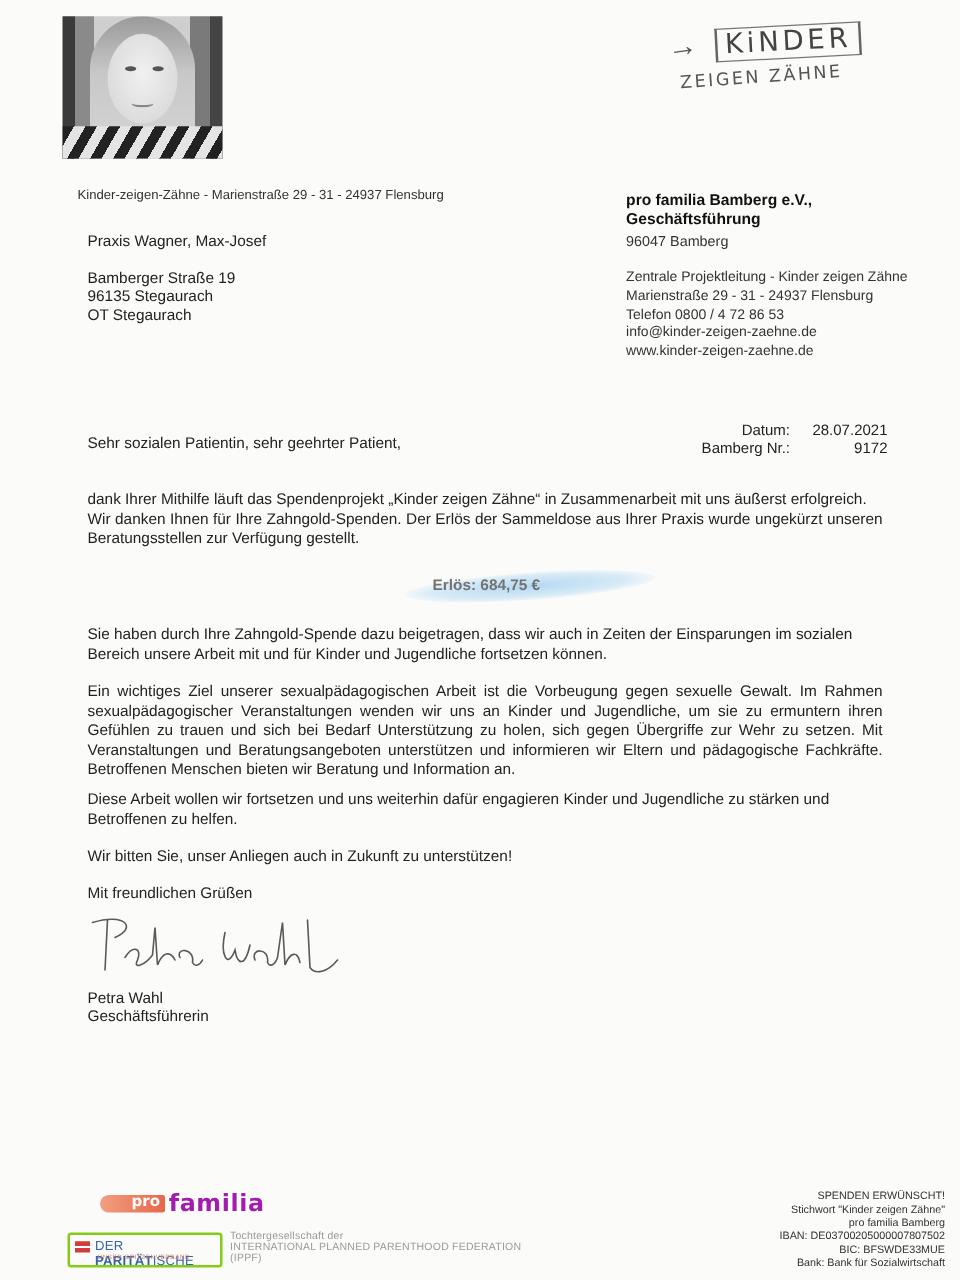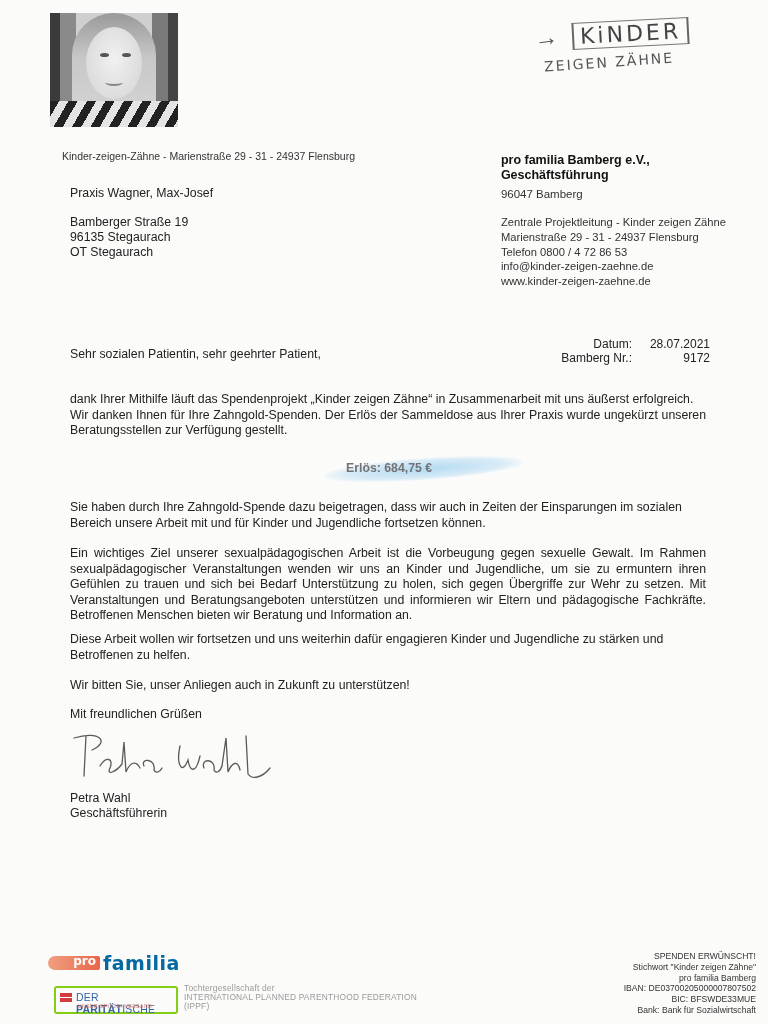--- a/index.html
+++ b/index.html
@@ -94,28 +94,28 @@
   }
 
   .signature { left: 70px; top: 728px; width: 240px; height: 58px; }
 
   .signer { left: 70px; top: 791px; font-size: 12.3px; line-height: 15px; color:#222; }
 
   
   .pf-logo { left: 48px; top: 952px; height: 22px; }
   .pf-logo .pill {
     display:inline-block; vertical-align: middle; width: 52px; height: 14px; border-radius: 7px 2px 2px 7px;
-    background: linear-gradient(90deg,#f0a080,#e8664a); position: relative;
+    background: linear-gradient(90deg,#f0a080,#e8664a); position: relative; margin-left: 32px;
   }
   .pf-logo .pill span {
     position:absolute; right:4px; top:-2px; font-size: 12px; font-weight:bold; color:#fff; font-family: "DejaVu Sans", sans-serif;
   }
   .pf-logo .fam {
     display:inline-block; vertical-align: middle; font-family: "DejaVu Sans", sans-serif;
-    font-size: 19px; font-weight: bold; color:#0369a1; margin-left: 3px; letter-spacing: 0.5px;
+    font-size: 19px; font-weight: bold; color:#a21caf; margin-left: 3px; letter-spacing: 0.5px;
   }
 
   .parit { left: 54px; top: 986px; width: 120px; height: 24px; border: 2px solid #84cc16; border-radius: 3px; }
   .parit .flag { position:absolute; left: 4px; top: 5px; width: 12px; height: 9px;
     background: linear-gradient(180deg,#d23c3c 0 40%,#fff 40% 60%,#d23c3c 60%); }
   .parit .name { position:absolute; left: 20px; top: 3px; font-size: 10.5px; color:#3465a4; letter-spacing: 0.2px; }
   .parit .name b { font-weight: bold; }
   .parit .tag { position:absolute; left: 22px; top: 15px; font-size: 5px; color:#d47a6a; letter-spacing: 0.5px; }
 
   .ippf { left: 184px; top: 984px; font-size: 8.4px; line-height: 9px; color:#9a9a9a; letter-spacing: 0.2px; }

